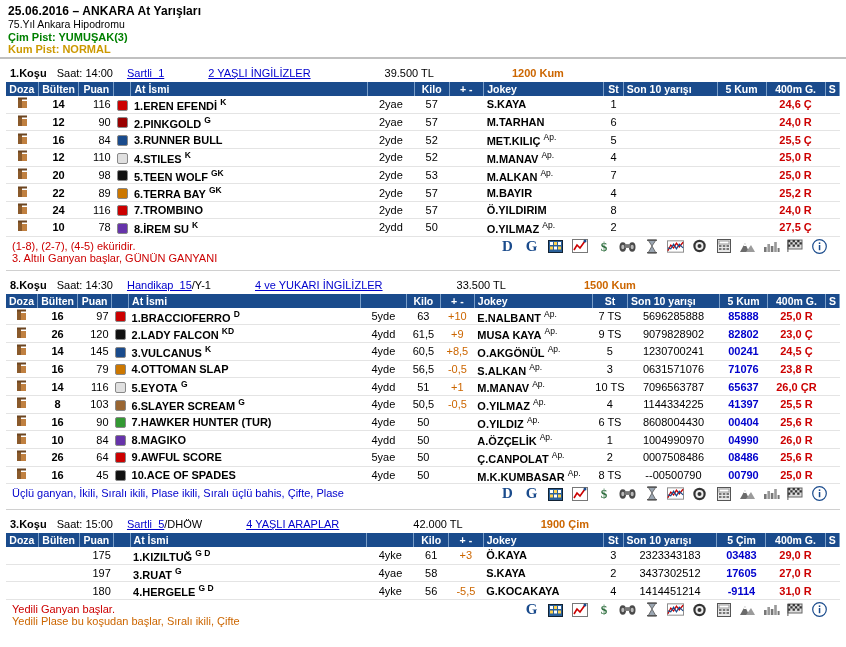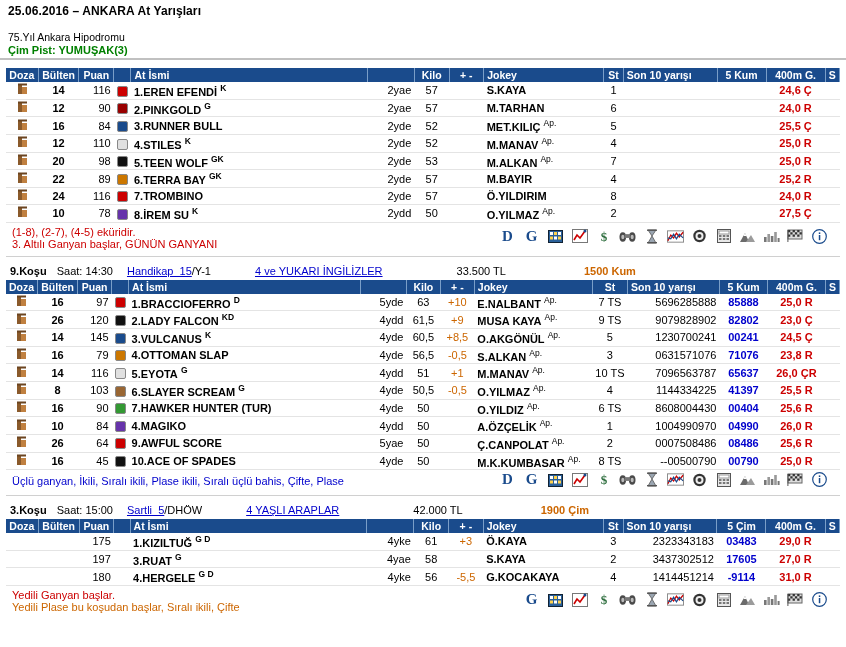--- a/index.html
+++ b/index.html
@@ -24,21 +24,21 @@
   }
   .header .title {
     font-weight: bold;
     font-size: 12px;
     color: #000;
     letter-spacing: 0.1px;
   }
   .header .subtitle {
     font-size: 10.5px;
     color: #000;
-    margin-top: 13px;
+    margin-top: 0;
   }
   .header .cim {
     font-weight: bold;
     font-size: 11px;
     color: #008000;
     margin-top: 1px;
   }
   .header .kum {
     font-weight: bold;
     font-size: 11px;
@@ -100,26 +100,26 @@
     border-bottom: 1px solid #e4e4e4;
     white-space: nowrap;
     height: 15px;
     vertical-align: middle;
   }
   .col-doza  { width: 26px; text-align: center; }
   .col-bul   { width: 40px; text-align: center; font-weight: bold; color: #000; }
   .col-puan  { width: 34px; text-align: right; color: #000; }
   .col-silk  { width: 16px; text-align: center; }
   .col-at    { width: 232px; }
-  .col-yas   { width: 46px; text-align: right; }
+  .col-yas   { width: 46px; text-align: center; }
   .col-kilo  { width: 34px; text-align: center; }
   .col-pm    { width: 34px; text-align: center; color: #cc6600; }
   .col-jokey { width: 118px; margin-left: 40px; }
   .col-st    { width: 19px; text-align: center; }
-  .col-son10 { width: 92px; text-align: right; }
+  .col-son10 { width: 92px; text-align: center; }
   .col-5kum  { width: 48px; text-align: center; color: #0000cc; font-weight: bold; }
   .col-400   { width: 58px; text-align: center; color: #cc0000; font-weight: bold; }
   .col-s     { width: 10px; text-align: center; }
 
   .horse-name { font-weight: bold; color: #000; }
   .sup { font-size: 8.5px; vertical-align: super; font-weight: bold; }
   .jockey { color: #000; font-weight: bold; }
   .jsup { font-size: 8.5px; vertical-align: super; }
 
   
@@ -154,44 +154,54 @@
   }
   .ic svg { display: block; }
   .ic-letter {
     font-weight: bold;
     font-size: 15px;
     color: #1a4b8c;
     font-family: "Liberation Serif", serif;
   }
   .footrow {
     display: flex;
-    align-items: center;
+    align-items: flex-start;
     justify-content: space-between;
   }
   .footrow .notes { flex: 1; }
 
   .hr-sep {
     border: none;
     border-top: 1px solid #d0d0d0;
     margin: 6px 6px 0 6px;
   }
 </style>
 </head>
 <body>
 
 <div class="page">
 
   <div class="header">
     <div class="title">25.06.2016 – ANKARA At Yarışları</div>
     <div class="subtitle">75.Yıl Ankara Hipodromu</div>
     <div class="cim">Çim Pist: YUMUŞAK(3)</div>
+    <div class="kum">Kum Pist: NORMAL</div>
   </div>
 
   <div id="races">
       <div class="race">
+        <div class="race-head">
+          <span class="kosu">1.Koşu</span>
+          <span class="saat">Saat: 14:00</span>
+          <span class="sartli">Sartli_1</span>
+          <span class="dhow"></span>
+          <span class="kategori">2 YAŞLI İNGİLİZLER</span>
+          <span class="ikramiye">39.500 TL</span>
+          <span class="mesafe">1200 Kum</span>
+        </div>
         <table class="rt">
           <thead>
             <tr>
               <th class="col-doza c">Doza</th>
               <th class="col-bul c">Bülten</th>
               <th class="col-puan c">Puan</th>
               <th class="col-silk"></th>
               <th class="col-at">At İsmi</th>
               <th class="col-yas"></th>
               <th class="col-kilo c">Kilo</th>
@@ -484,21 +494,21 @@
                 <rect x="6.8" y="6" width="1.5" height="5.2" fill="#1a4b8c"></rect>
                 <rect x="6.8" y="3.4" width="1.5" height="1.6" fill="#1a4b8c"></rect>
               </svg>
             </span>
           </div>
         </div>
       </div>
       <hr class="hr-sep">
       <div class="race">
         <div class="race-head">
-          <span class="kosu">9.Koşu</span>
+          <span class="kosu">8.Koşu</span>
           <span class="saat">Saat: 14:30</span>
           <span class="sartli">Handikap_15</span>
           <span class="dhow">/Y-1</span>
           <span class="kategori">4 ve YUKARI İNGİLİZLER</span>
           <span class="ikramiye">33.500 TL</span>
           <span class="mesafe">1500 Kum</span>
         </div>
         <table class="rt">
           <thead>
             <tr>
@@ -661,21 +671,21 @@
             </tr>
             <tr>
               <td class="col-doza"><svg width="11" height="12" viewBox="0 0 11 12">
                   <rect x="1" y="2" width="4" height="9" fill="#8a5a2b"></rect>
                   <rect x="5" y="4" width="5" height="7" fill="#c08040"></rect>
                   <rect x="1" y="0.5" width="9" height="2" fill="#6b4420"></rect>
                 </svg></td>
               <td class="col-bul">10</td>
               <td class="col-puan">84</td>
               <td class="col-silk"><span class="silk hat" style="background:#6633aa"></span></td>
-              <td class="col-at"><span class="horse-name">4.MAGIKO</span></td>
+              <td class="col-at"><span class="horse-name">8.MAGIKO</span></td>
               <td class="col-yas">4ydd</td>
               <td class="col-kilo">50</td>
               <td class="col-pm"></td>
               <td class="col-jokey"><span class="jockey">A.ÖZÇELİK</span> <span class="jsup">Ap.</span></td>
               <td class="col-st">1</td>
               <td class="col-son10">1004990970</td>
               <td class="col-5kum">04990</td>
               <td class="col-400">26,0 R</td>
               <td class="col-s"></td>
             </tr>

